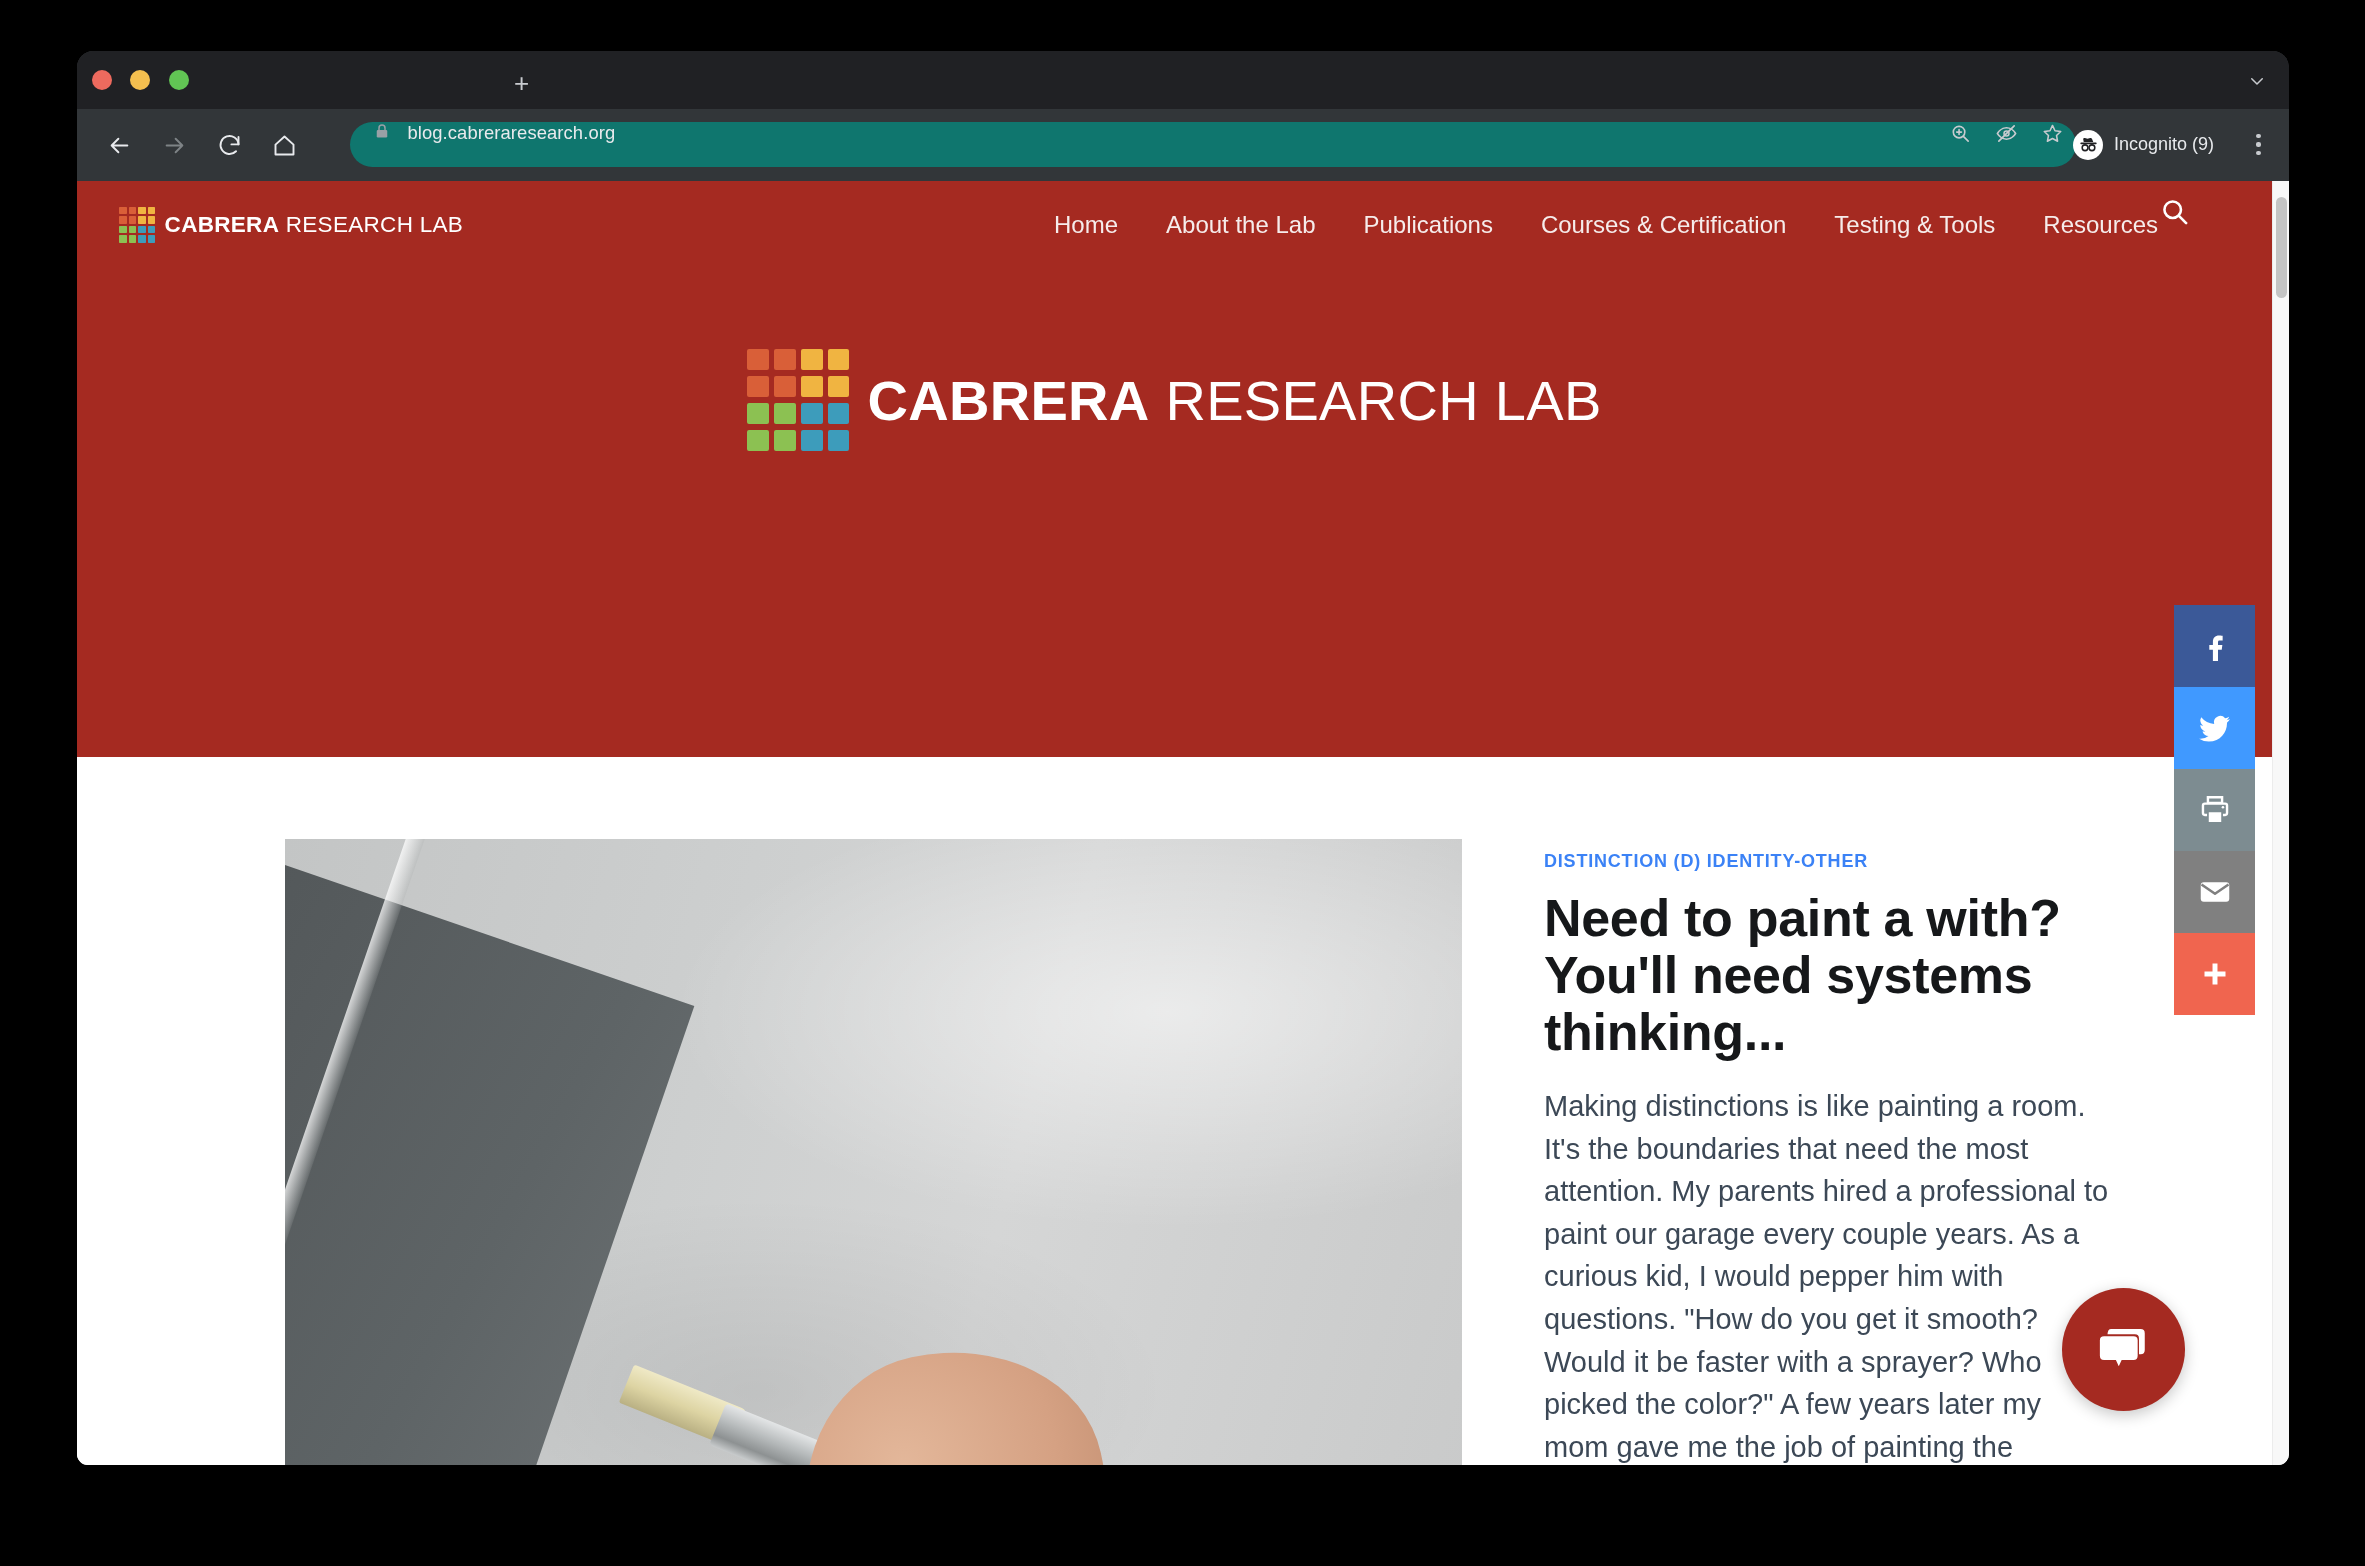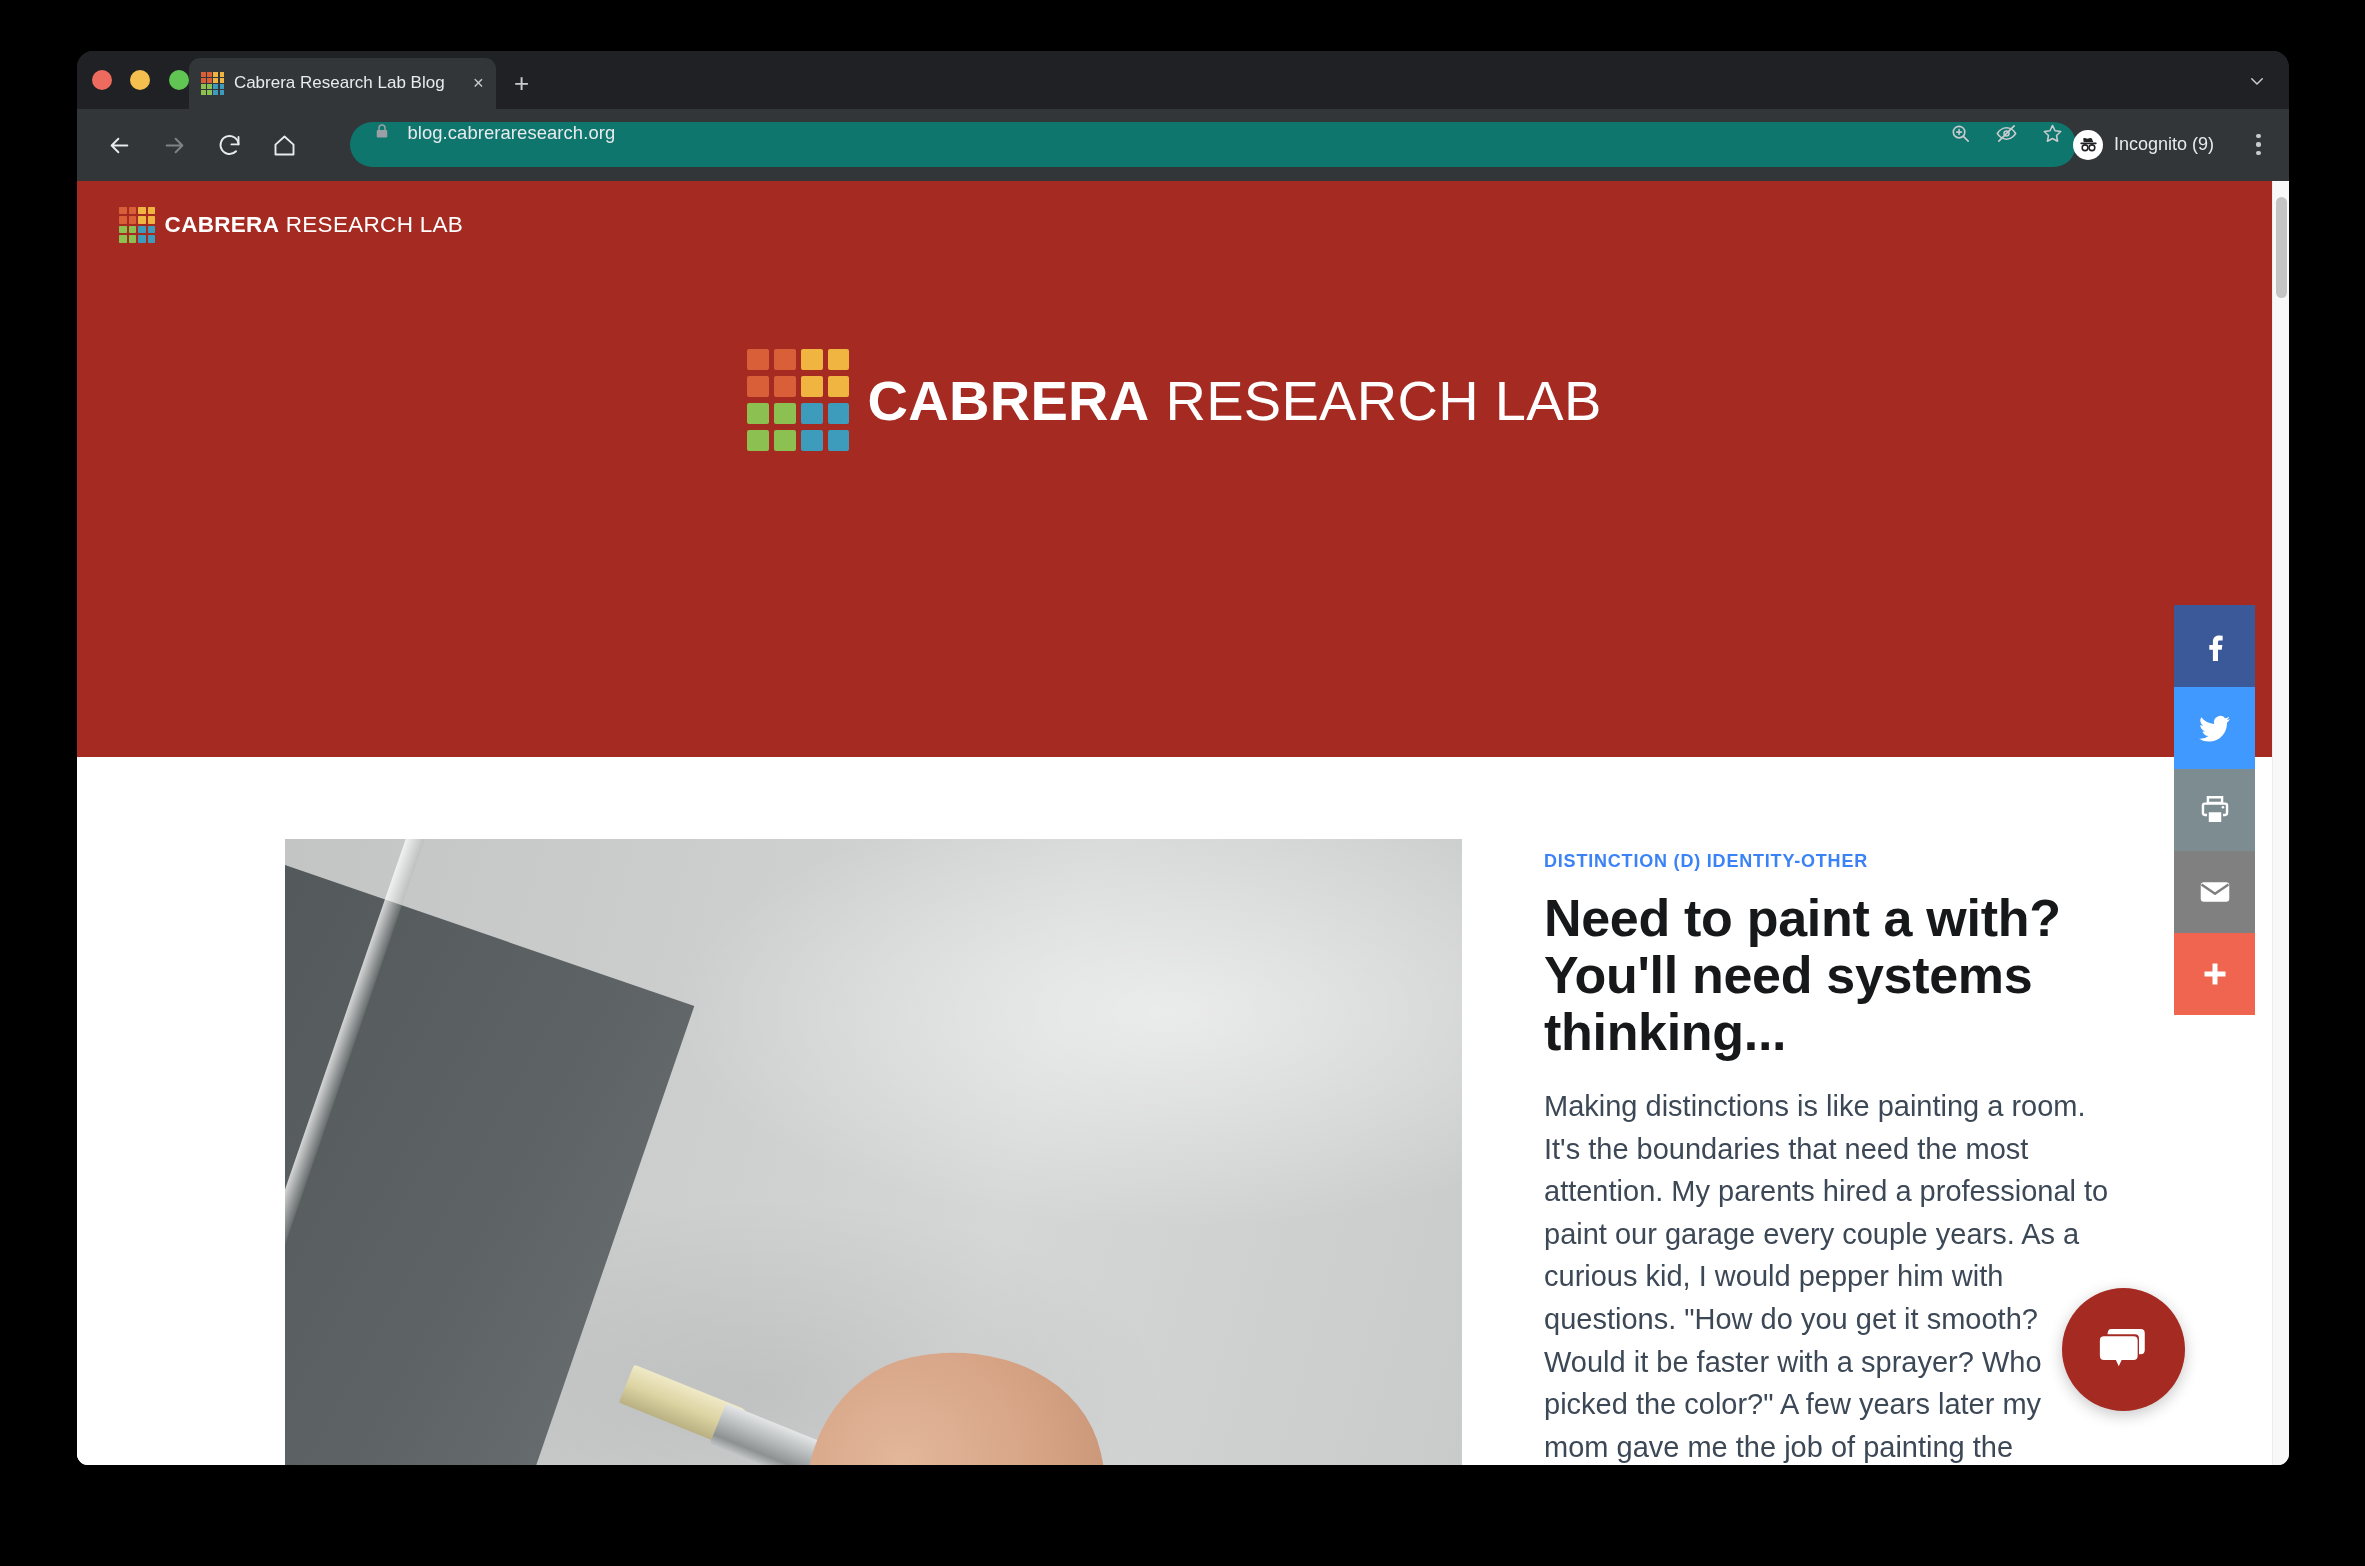--- a/index.html
+++ b/index.html
@@ -444,42 +444,20 @@
 
 <div class="browser-window">
 
   <div class="tab-strip">
     <div class="traffic-lights">
       <span class="dot red"></span>
       <span class="dot yellow"></span>
       <span class="dot green"></span>
     </div>
 
-    <div class="tab">
-      <span class="tab-favicon" id="tab-favicon">
-          <i style="background: rgb(217, 95, 56);"></i>
-          <i style="background: rgb(217, 95, 56);"></i>
-          <i style="background: rgb(240, 180, 65);"></i>
-          <i style="background: rgb(240, 180, 65);"></i>
-          <i style="background: rgb(217, 95, 56);"></i>
-          <i style="background: rgb(217, 95, 56);"></i>
-          <i style="background: rgb(240, 180, 65);"></i>
-          <i style="background: rgb(240, 180, 65);"></i>
-          <i style="background: rgb(140, 193, 82);"></i>
-          <i style="background: rgb(140, 193, 82);"></i>
-          <i style="background: rgb(61, 156, 187);"></i>
-          <i style="background: rgb(61, 156, 187);"></i>
-          <i style="background: rgb(140, 193, 82);"></i>
-          <i style="background: rgb(140, 193, 82);"></i>
-          <i style="background: rgb(61, 156, 187);"></i>
-          <i style="background: rgb(61, 156, 187);"></i>
-        </span>
-      <span class="tab-title">Cabrera Research Lab Blog</span>
-      <span class="tab-close">×</span>
-    </div>
 
     <div class="new-tab">+</div>
 
     <span class="tabstrip-chevron">
       <svg width="18" height="18" viewBox="0 0 24 24">
           <path d="M5 9l7 7 7-7" fill="none" stroke="#c8cbcf" stroke-width="2" stroke-linecap="round" stroke-linejoin="round"></path>
         </svg>
     </span>
   </div>
 
@@ -576,20 +554,34 @@
               <i style="background: rgb(61, 156, 187);"></i>
               <i style="background: rgb(61, 156, 187);"></i>
               <i style="background: rgb(140, 193, 82);"></i>
               <i style="background: rgb(140, 193, 82);"></i>
               <i style="background: rgb(61, 156, 187);"></i>
               <i style="background: rgb(61, 156, 187);"></i>
             </span>
           <span class="brand-text"><b>CABRERA</b><span> RESEARCH LAB</span></span>
         </div>
 
+        <nav class="site-nav">
+          <a class="nav-link">Home</a>
+          <a class="nav-link">About the Lab</a>
+          <a class="nav-link">Publications</a>
+          <a class="nav-link">Courses &amp; Certification</a>
+          <a class="nav-link">Testing &amp; Tools</a>
+          <a class="nav-link">Resources</a>
+          <span class="nav-search">
+            <svg width="31" height="31" viewBox="0 0 24 24">
+                <circle cx="10.6" cy="10.6" r="6.4" fill="none" stroke="#ffffff" stroke-width="2"></circle>
+                <path d="M15.4 15.4L21 21" stroke="#ffffff" stroke-width="2" stroke-linecap="round"></path>
+              </svg>
+          </span>
+        </nav>
       </div>
 
       <div class="hero">
         <div class="hero-logo">
           <span class="hero-grid" id="hero-grid">
               <i style="background: rgb(217, 95, 56);"></i>
               <i style="background: rgb(217, 95, 56);"></i>
               <i style="background: rgb(240, 180, 65);"></i>
               <i style="background: rgb(240, 180, 65);"></i>
               <i style="background: rgb(217, 95, 56);"></i>

